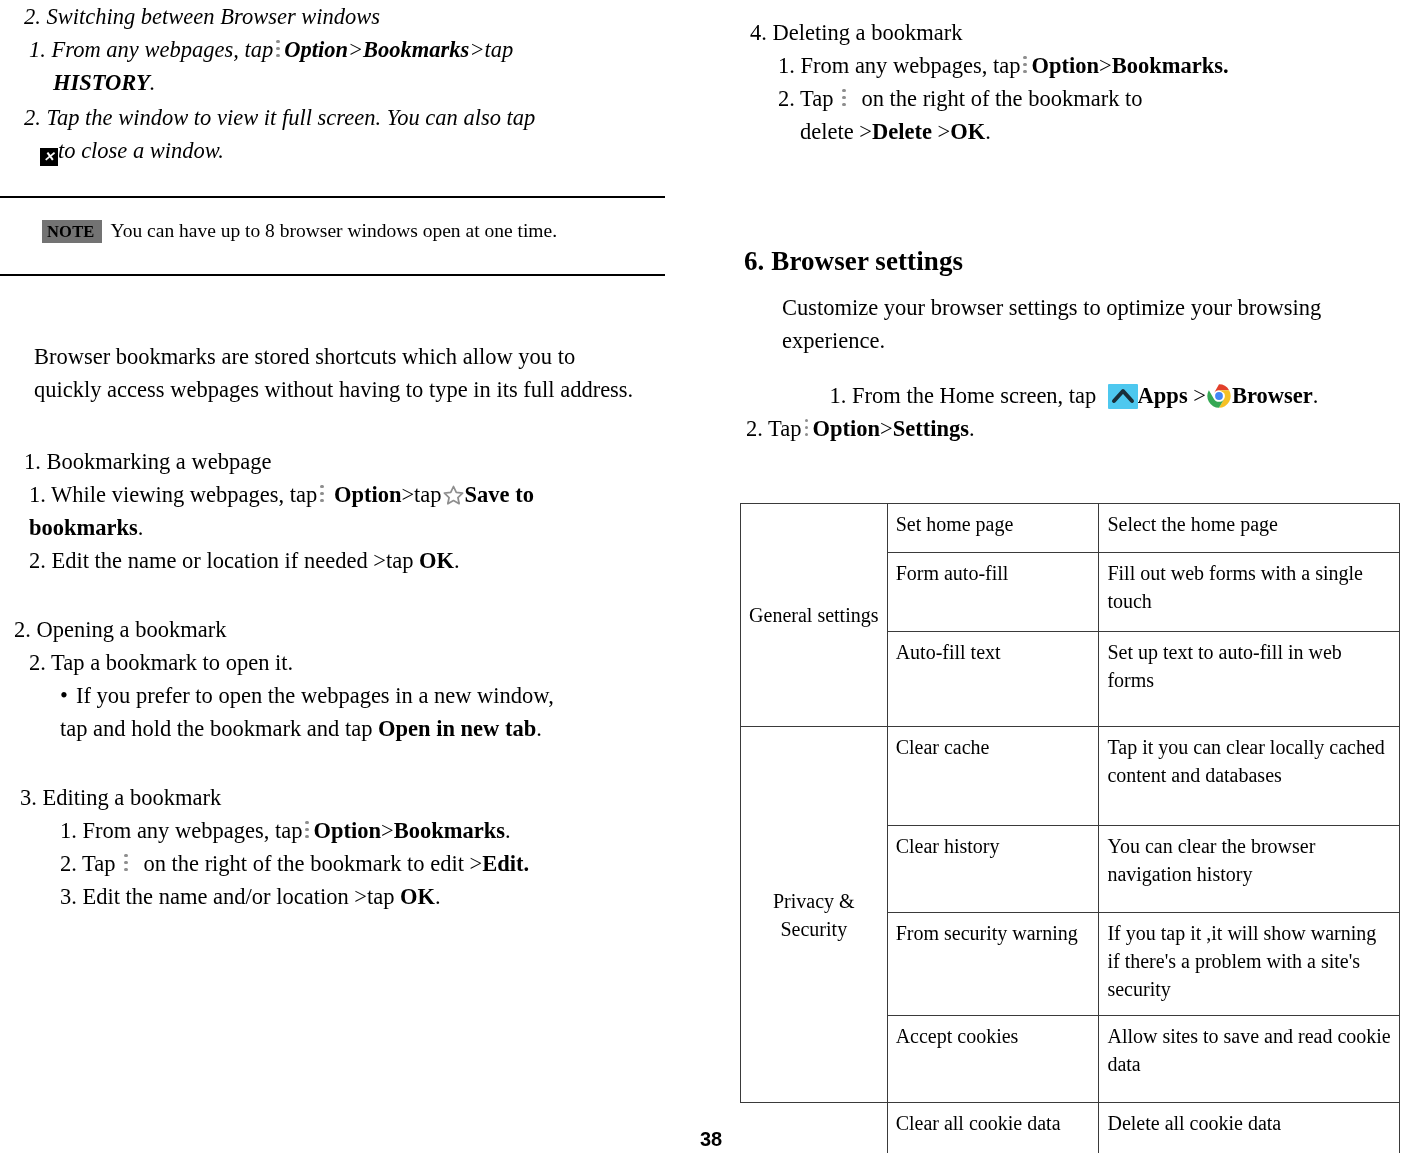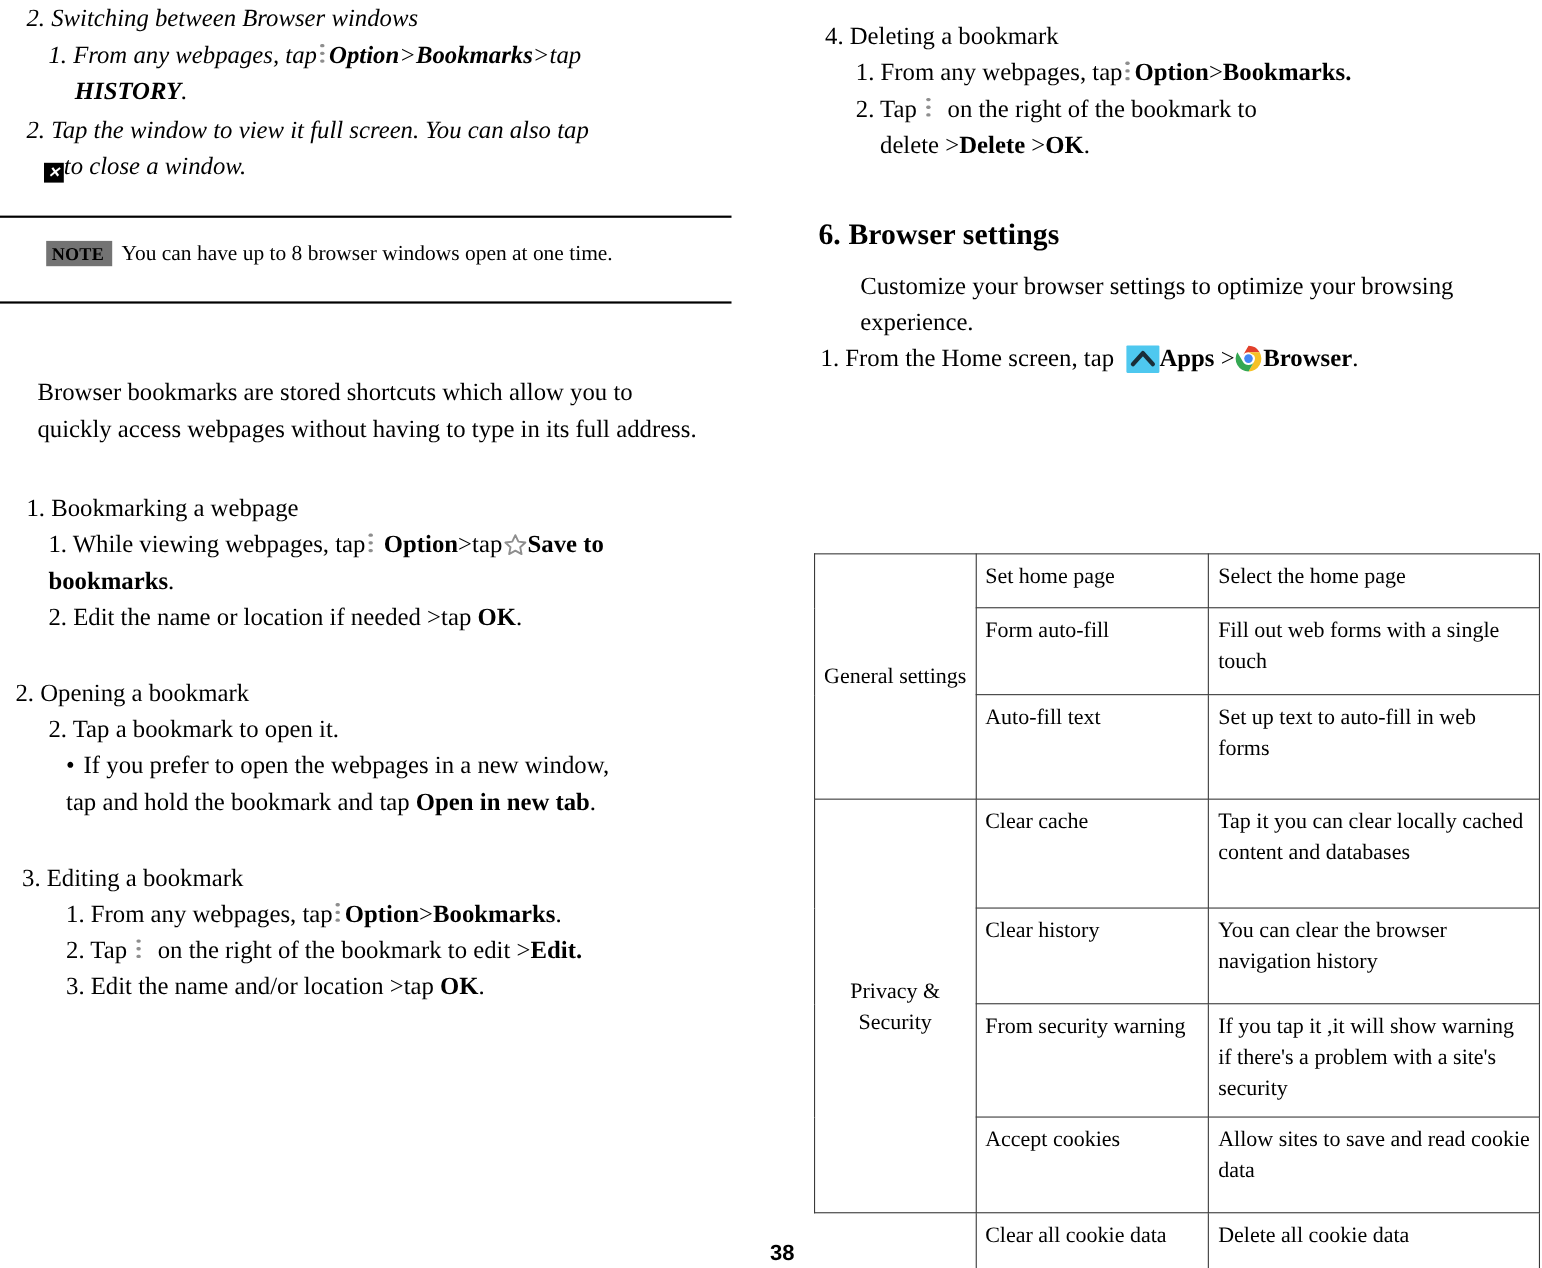--- a/index.html
+++ b/index.html
@@ -40,20 +40,21 @@
     line-height: 33px;
     white-space: nowrap;
   }
   .wrap { white-space: normal; }
   b, .b { font-weight: bold; }
 
   .h2 {
     font-size: 27px;
     font-weight: bold;
     letter-spacing: 0.1px;
+    margin-top: 48px;
   }
 
   
   .dots3 {
     display: inline-block;
     width: 7px;
     height: 21px;
     position: relative;
     vertical-align: -3px;
     margin: 0 2px;
@@ -183,21 +184,21 @@
   .page-number {
     position: absolute;
     left: 700px;
     top: 1128px;
     font-family: "Liberation Sans", "DejaVu Sans", sans-serif;
     font-size: 20px;
     font-weight: bold;
   }
 
   .ind0 { margin-left: 24px; }
-  .ind1 { margin-left: 44px; }
+  .ind1 { margin-left: 29px; }
   .ind2 { margin-left: 60px; }
   .ind3 { margin-left: 78px; }
 </style>
 </head>
 <body>
 
 <div class="page">
 
   <div class="col-left">
 
@@ -270,31 +271,34 @@
       </div>
       <div class="line ind3">
         <span>2. Tap</span>&nbsp;<span class="dots3"><i></i><i></i><i></i></span>&nbsp;&nbsp;<span>on the right of the bookmark to</span><br>
         <span style="display:inline-block; margin-left:22px;"><span>delete &gt;</span><b>Delete</b>&nbsp;<span>&gt;</span><b>OK</b><span>.</span></span>
       </div>
     </div>
 
     <div style="position:absolute; left:0; top:198px; width:702px;">
       <div class="h2" style="margin-left:44px;">6. Browser settings</div>
       <div class="line wrap" style="margin-left:82px; margin-top:14px; width:560px;">Customize your browser settings to optimize your browsing experience.</div>
-      <div class="line" style="margin-left:46px; margin-top:0;">
+      <div class="line" style="margin-left:46px; margin-top:22px;text-align:center;">
         <span>1. From the Home screen, tap</span>&nbsp;&nbsp;<span class="apps-icon"><svg width="24" height="20" viewBox="0 0 24 20">
               <path d="M3 15 L12 5 L21 15" fill="none" stroke="#1a2e38" stroke-width="4" stroke-linecap="round" stroke-linejoin="round"></path>
             </svg></span><b>Apps</b> <span>&gt;</span><span class="chrome-icon"><svg viewBox="0 0 100 100" width="26" height="26">
           <path d="M50 5 A45 45 0 0 1 88.97 27.5 L50 27.5 A22.5 22.5 0 0 0 30.5 39 Z" fill="#e2402b"></path>
           <path d="M88.97 27.5 A45 45 0 0 1 50 95 L69.5 61.2 A22.5 22.5 0 0 0 69.5 38.8 L50 27.5 Z" fill="#f6c125"></path>
           <path d="M50 95 A45 45 0 0 1 11.03 27.5 L30.5 61.2 A22.5 22.5 0 0 0 69.5 61.2 Z" fill="#35a853"></path>
           <circle cx="50" cy="50" r="19" fill="#fff"></circle>
           <circle cx="50" cy="50" r="15" fill="#4486f4"></circle>
         </svg></span><b>Browser</b><span>.</span>
       </div>
+      <div class="line" style="margin-left:46px;">
+        <span>2. Tap</span><span class="dots3"><i></i><i></i><i></i></span><b>Option</b><span>&gt;</span><b>Settings</b><span>.</span>
+      </div>
     </div>
   </div>
 
   <table class="settings-table">
     <tbody>
       <tr class="r-sethome">
         <td class="c1" rowspan="3">General settings</td>
         <td class="c2">Set home page</td>
         <td class="c3">Select the home page</td>
       </tr>

